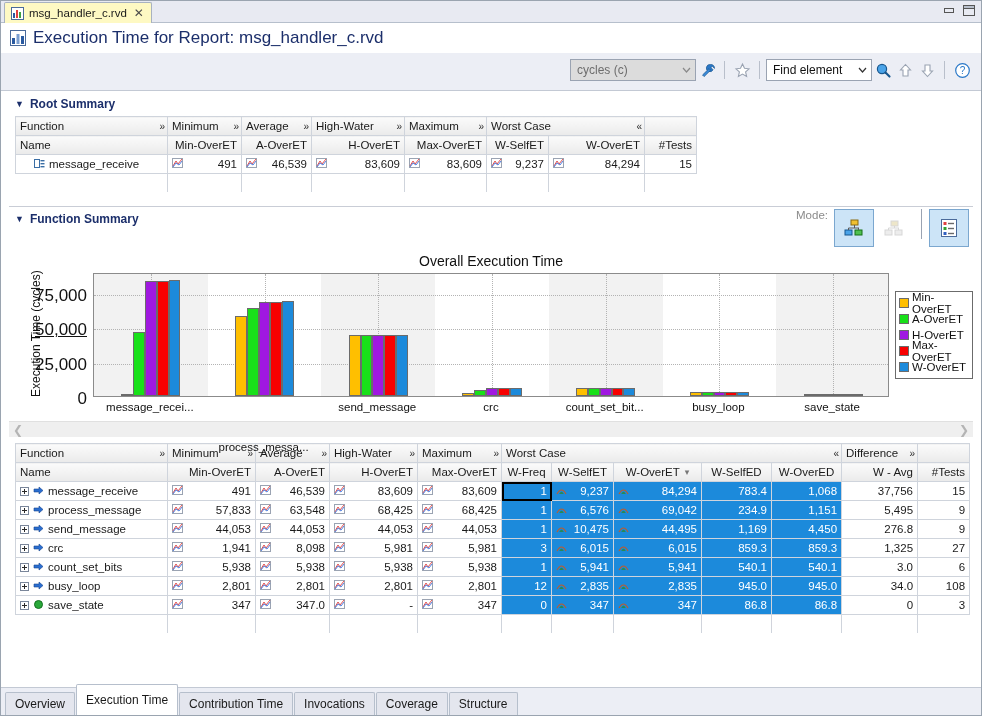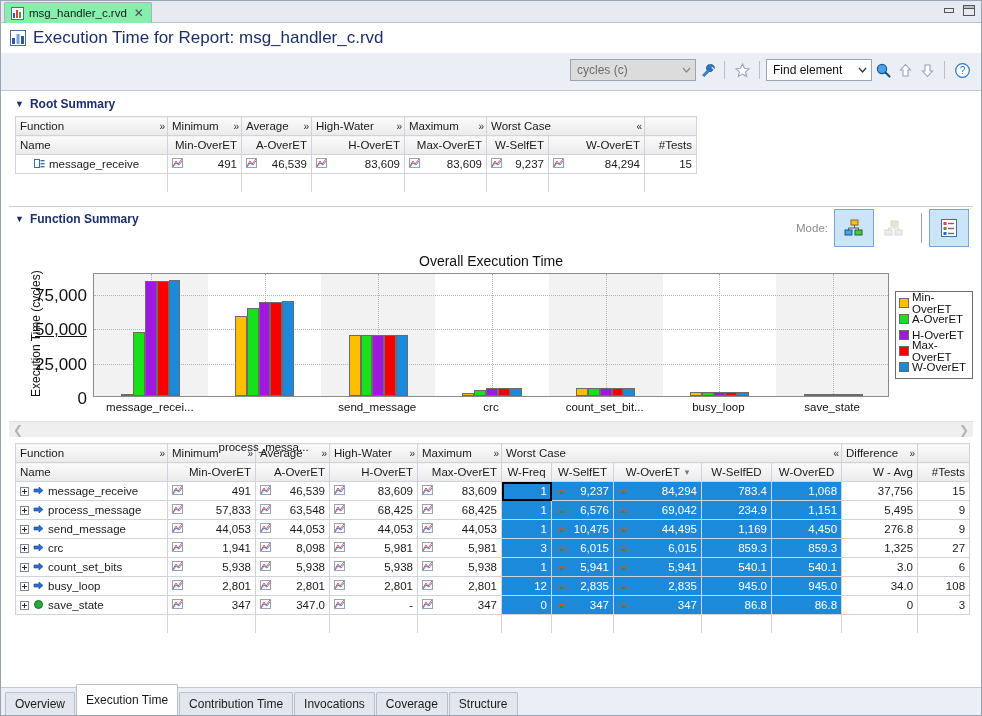--- a/index.html
+++ b/index.html
@@ -26,21 +26,21 @@
     background: #e8eaf2;
     border-bottom: 1px solid #b6bfcc;
   }
   .etab {
     position: absolute;
     left: 3px; top: 1px;
     height: 21px;
     display: flex; align-items: center;
     gap: 5px;
     padding: 0 7px 0 6px;
-    background: #86efac;
+    background: #fef9c3;
     border: 1px solid #a8b2c0;
     border-bottom: none;
     border-radius: 2px 2px 0 0;
     font-size: 11.5px;
     color: #1a1a1a;
     white-space: nowrap;
   }
   .etab .tabicon { display:block; width:13px; height:13px; }
   .etab .tabclose {
     font-size: 12px; color:#4a4a4a; line-height: 1;
@@ -207,21 +207,21 @@
     position:relative;
     margin: 0 8px;
     height: 16px;
     background: #efefef;
     border-top:1px solid #e0e0e0;
   }
   .hscroll .a { position:absolute; top:1px; color:#b4b4b4; font-size:12px; }
 
   .modebar {
     position:absolute; right: 12px; top: 2px;
-    display:flex; align-items:center; gap:0px;
+    display:flex; gap:0px;
   }
   .modelbl { font-size:11.5px; color:#8b8b8b; margin-right:6px; }
   .modebtn {
     width:40px; height:38px;
     display:flex;align-items:center;justify-content:center;
     border:1px solid transparent;
   }
   .modebtn.on { background:#cce4f7; border:1px solid #7ba7cf; }
   .modesep { width:1px; height:30px; background:#9aa3b2; margin: 0 7px; }
 

